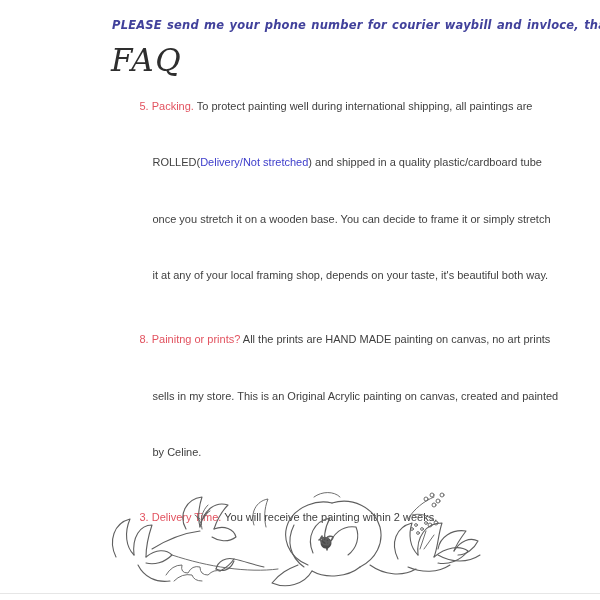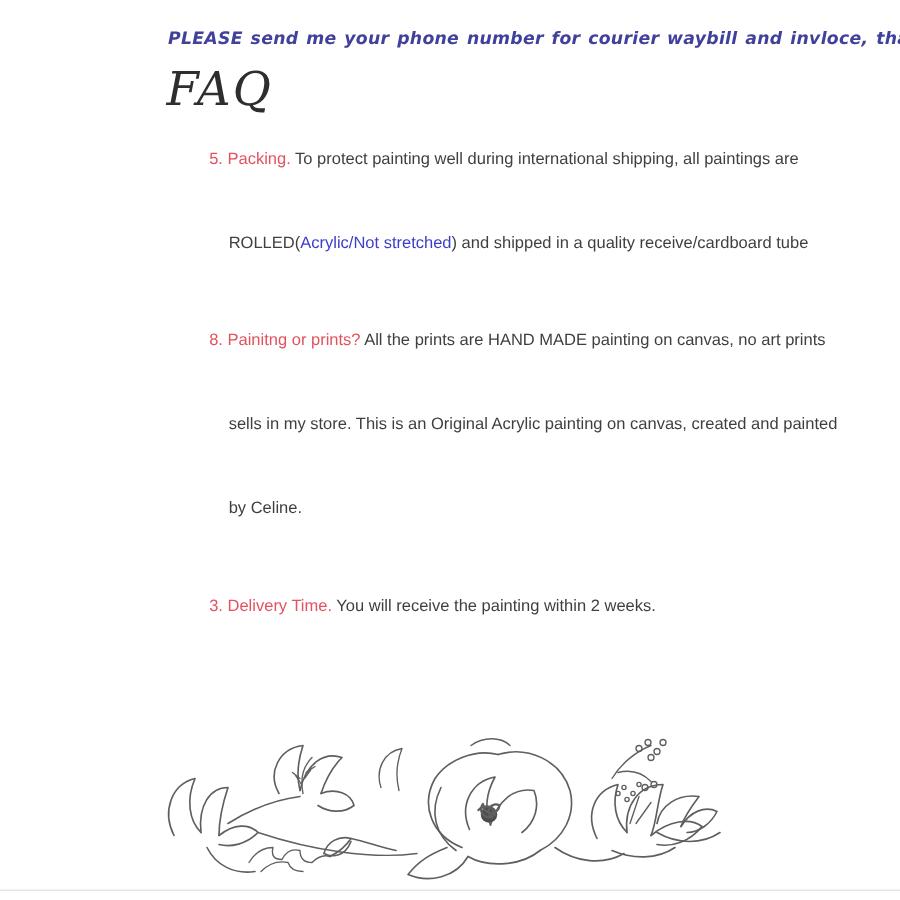--- a/index.html
+++ b/index.html
@@ -50,21 +50,27 @@
 
   <div class="faq-title">FAQ</div>
 
   <div class="faq-list">
 
     <div class="faq-item">
       <div class="line first">
         <span class="seg-red">5. Packing.</span><span class="seg-gray"> To protect painting well during international shipping, all paintings are</span>
       </div>
       <div class="line">
-        <span class="seg-gray">ROLLED(</span><span class="seg-blue">Acrylic/Not stretched</span><span class="seg-gray">) and shipped in a quality receive/cardboard tube</span>
+        <span class="seg-gray">ROLLED(</span><span class="seg-blue">Delivery/Not stretched</span><span class="seg-gray">) and shipped in a quality plastic/cardboard tube</span>
+      </div>
+      <div class="line">
+        <span class="seg-gray">once you stretch it on a wooden base. You can decide to frame it or simply stretch</span>
+      </div>
+      <div class="line">
+        <span class="seg-gray">it at any of your local framing shop, depends on your taste, it's beautiful both way.</span>
       </div>
     </div>
 
     <div class="faq-item">
       <div class="line first">
         <span class="seg-red">8. Painitng or prints?</span><span class="seg-gray"> All the prints are HAND MADE painting on canvas, no art prints</span>
       </div>
       <div class="line">
         <span class="seg-gray">sells in my store. This is an Original Acrylic painting on canvas, created and painted</span>
       </div>

